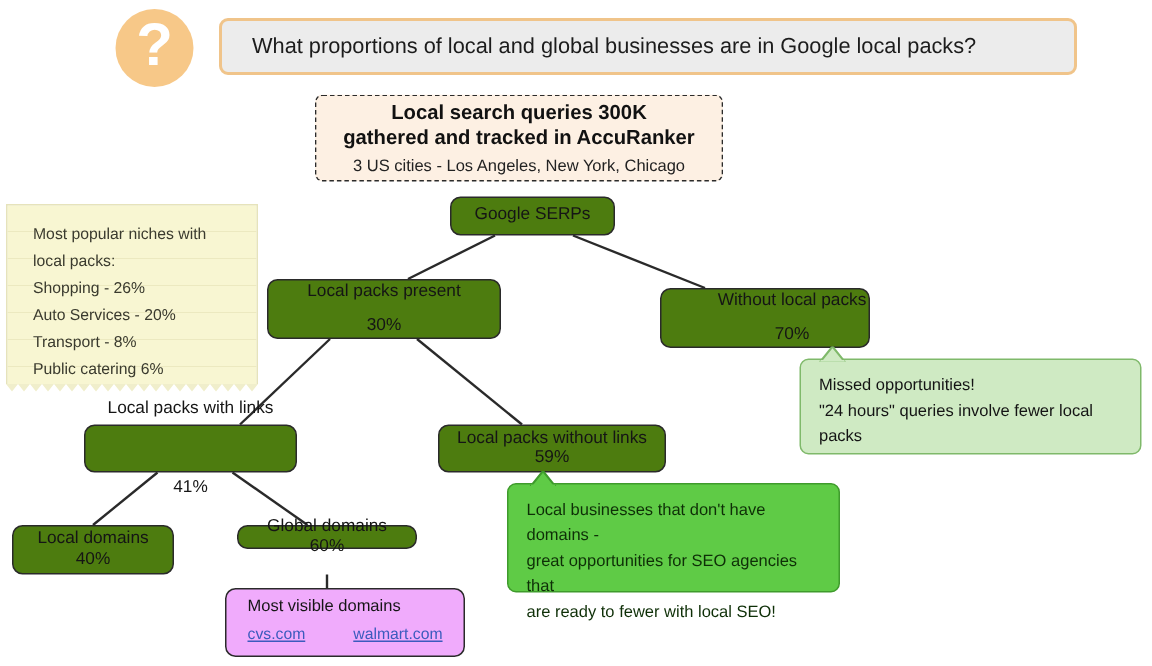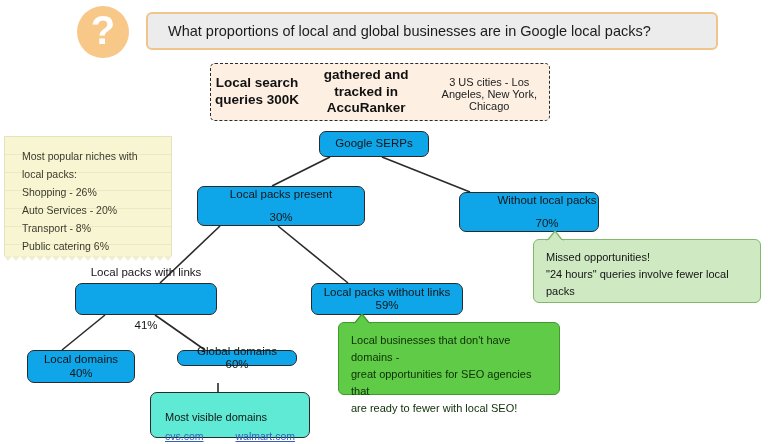--- a/index.html
+++ b/index.html
@@ -34,25 +34,25 @@
     border-radius: 6px;
     display: flex; align-items: center; text-align: center;
   }
   .question-banner .qtext {
     font-size: 14.5px; color: #1c1c1c; padding-left: 20px;
   }
 
   
   .summary-box {
     position: absolute; left: 210px; top: 63px;
-    width: 340px; height: 58px;
+    width: 272px; height: 58px;
     background: #fdf0e3;
     border: 1.6px dashed #2b2b2b;
     border-radius: 5px;
-    display: flex; flex-direction: row;
+    display: flex; flex-direction: column;
     align-items: center; justify-content: center;
     text-align: center;
   }
   .summary-box .l1, .summary-box .l2 {
     font-size: 13.5px; font-weight: bold; color: #111; line-height: 1.25;
   }
   .summary-box .l3 {
     font-size: 11px; color: #222; margin-top: 4px;
   }
 
@@ -72,47 +72,46 @@
     padding: 10px 0 0 17px;
   }
   .note-line { font-size: 10.5px; color: #3a3a2e; line-height: 18px; }
   .note-tear {
     position: absolute; left: 4px; top: 256px; width: 168px; height: 7px;
   }
 
   
   .node {
     position: absolute;
-    background: #0ea5e9;
+    background: #4d7c0f;
     border: 1.6px solid #2a2a2a;
     border-radius: 7px;
     display: flex; flex-direction: column;
     align-items: center; justify-content: center;
     text-align: center;
     color: #151515;
-    margin-left: 19px;
   }
   .node .nlabel { font-size: 11.5px; line-height: 1.15; }
   .node .nval   { font-size: 11.5px; line-height: 1.15; }
   .node.spaced .nlabel { margin-bottom: 9px; }
 
   .n-serps   { left: 300px; top: 131px; width: 110px; height: 26px; }
-  .n-present { left: 178px; top: 186px; width: 168px; height: 40px; }
+  .n-present { left: 178px; top: 186px; width: 156px; height: 40px; }
   .n-without { left: 440px; top: 192px; width: 140px; height: 40px; padding-left: 36px; }
   .n-links   { left: 56px;  top: 283px; width: 142px; height: 32px; gap: 40px; }
   .n-nolinks { left: 292px; top: 283px; width: 152px; height: 32px; }
   .n-localdom  { left: 8px;   top: 350px; width: 108px; height: 33px; }
   .n-globaldom { left: 158px; top: 350px; width: 120px; height: 16px; }
 
   
   .n-visible {
     position: absolute; left: 150px; top: 392px;
     width: 160px; height: 46px;
-    background: #5eead4; border: 1.6px solid #2a2a2a; border-radius: 7px;
-    padding: 18px 0 0 14px;
+    background: #f0abfc; border: 1.6px solid #2a2a2a; border-radius: 7px;
+    padding: 5px 0 0 14px;
   }
   .n-visible .vtitle { font-size: 11px; color: #151515; }
   .vlinks { display: flex; gap: 32px; margin-top: 7px; }
   .vlinks a {
     font-size: 10.5px; color: #3b5bbd; text-decoration: underline;
   }
 
   
   .callout {
     position: absolute;

